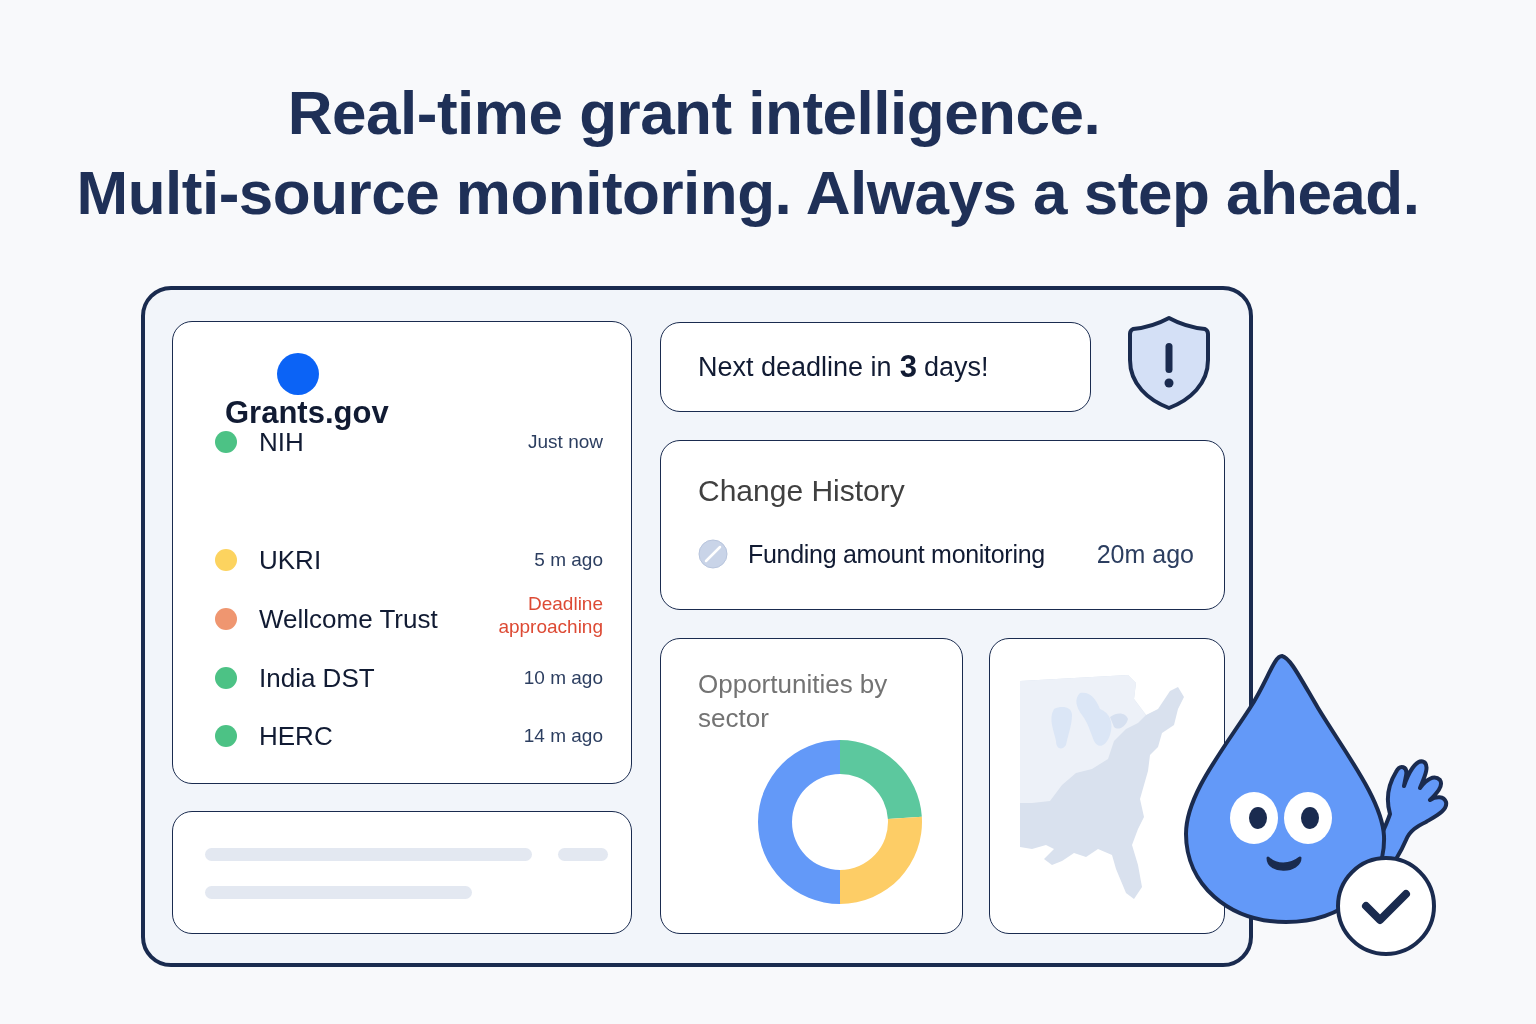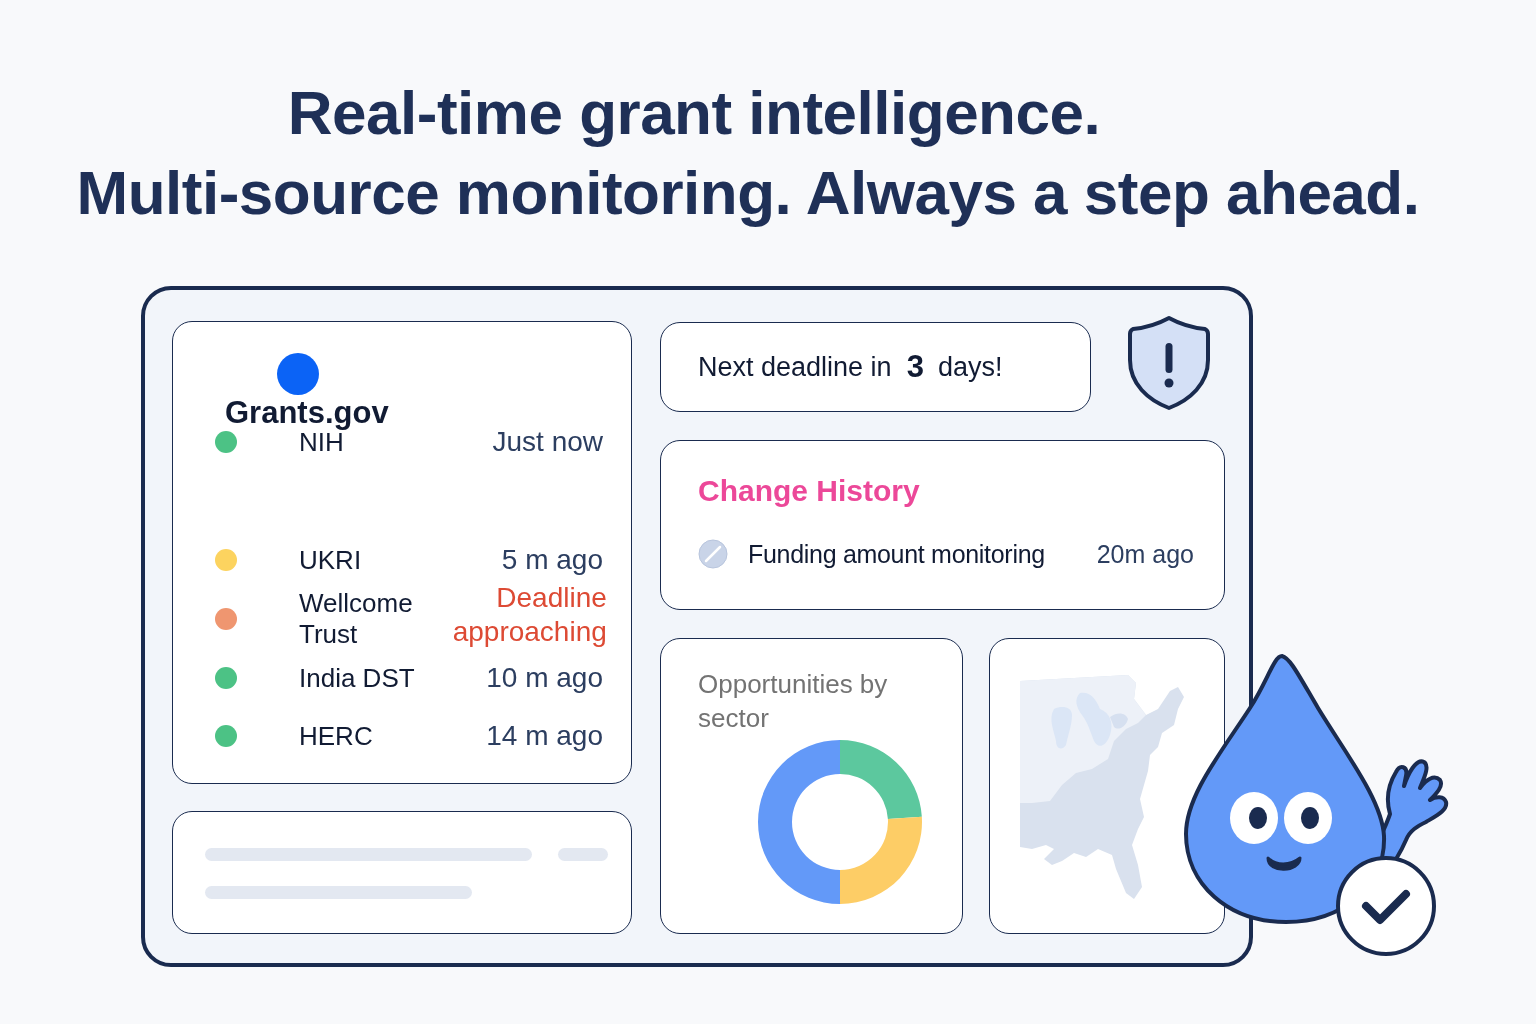--- a/index.html
+++ b/index.html
@@ -24,39 +24,39 @@
   .card {
     position: absolute; background: #ffffff; border: 1.8px solid #1a2b4f;
     border-radius: 20px; box-sizing: border-box;
   }
 
   
   .sources { left: 172px; top: 321px; width: 460px; height: 463px; }
   .src-head { position: absolute; left: 34px; top: 31px; display: flex; align-items: center; flex-direction: column; }
   .src-logo { width: 42px; height: 42px; border-radius: 50%; background: #0b63f6; }
   .src-title { margin-left: 18px; font-size: 31px; font-weight: 700; color: #111b33; }
-  .src-row { position: absolute; left: 42px; right: 28px; height: 40px; display: flex; align-items: center; gap: 40px; }
+  .src-row { position: absolute; left: 42px; right: 28px; height: 40px; display: flex; align-items: center; }
   .src-dot { width: 22px; height: 22px; border-radius: 50%; flex: none; }
   .src-name { margin-left: 22px; font-size: 26px; color: #111b33; flex: 1; }
-  .src-time { font-size: 28px; color: #2c3e60; text-align: right; line-height: 1.22; }
+  .src-time { font-size: 19px; color: #2c3e60; text-align: right; line-height: 1.22; }
   .src-time.alert { color: #dd4a34; }
 
   
   .skeleton { left: 172px; top: 811px; width: 460px; height: 123px; }
   .bar { position: absolute; height: 13px; border-radius: 7px; background: #e3e8f1; }
 
   
-  .deadline { left: 660px; top: 322px; width: 431px; height: 90px; display: flex; align-items: center; padding-left: 37px; gap: 7px; }
+  .deadline { left: 660px; top: 322px; width: 431px; height: 90px; display: flex; align-items: center; padding-left: 37px; }
   .deadline span { font-size: 27px; color: #111b33; }
   .deadline .num { font-size: 31px; font-weight: 700; margin: 0 7px 0 8px; }
   .shield { position: absolute; left: 1126px; top: 314px; width: 86px; height: 98px; }
 
   
   .history { left: 660px; top: 440px; width: 565px; height: 170px; }
-  .hist-title { position: absolute; left: 37px; top: 33px; font-size: 30px; font-weight: 700; color: #ec4899; }
+  .hist-title { position: absolute; left: 37px; top: 33px; font-size: 30px; font-weight: 400; color: #404040; }
   .hist-row { position: absolute; left: 37px; right: 30px; top: 98px; display: flex; align-items: center; }
   .hist-icon { width: 30px; height: 30px; flex: none; }
   .hist-text { margin-left: 20px; font-size: 25px; color: #111b33; flex: 1; letter-spacing: -0.3px; }
   .hist-time { font-size: 25px; color: #2c3e60; }
 
   
   .donut-card { left: 660px; top: 638px; width: 303px; height: 296px; }
   .donut-title { position: absolute; left: 37px; top: 28px; width: 240px; font-size: 26px; line-height: 34px; color: #737373; }
   .donut { position: absolute; left: 95px; top: 99px; width: 168px; height: 168px; }
 

